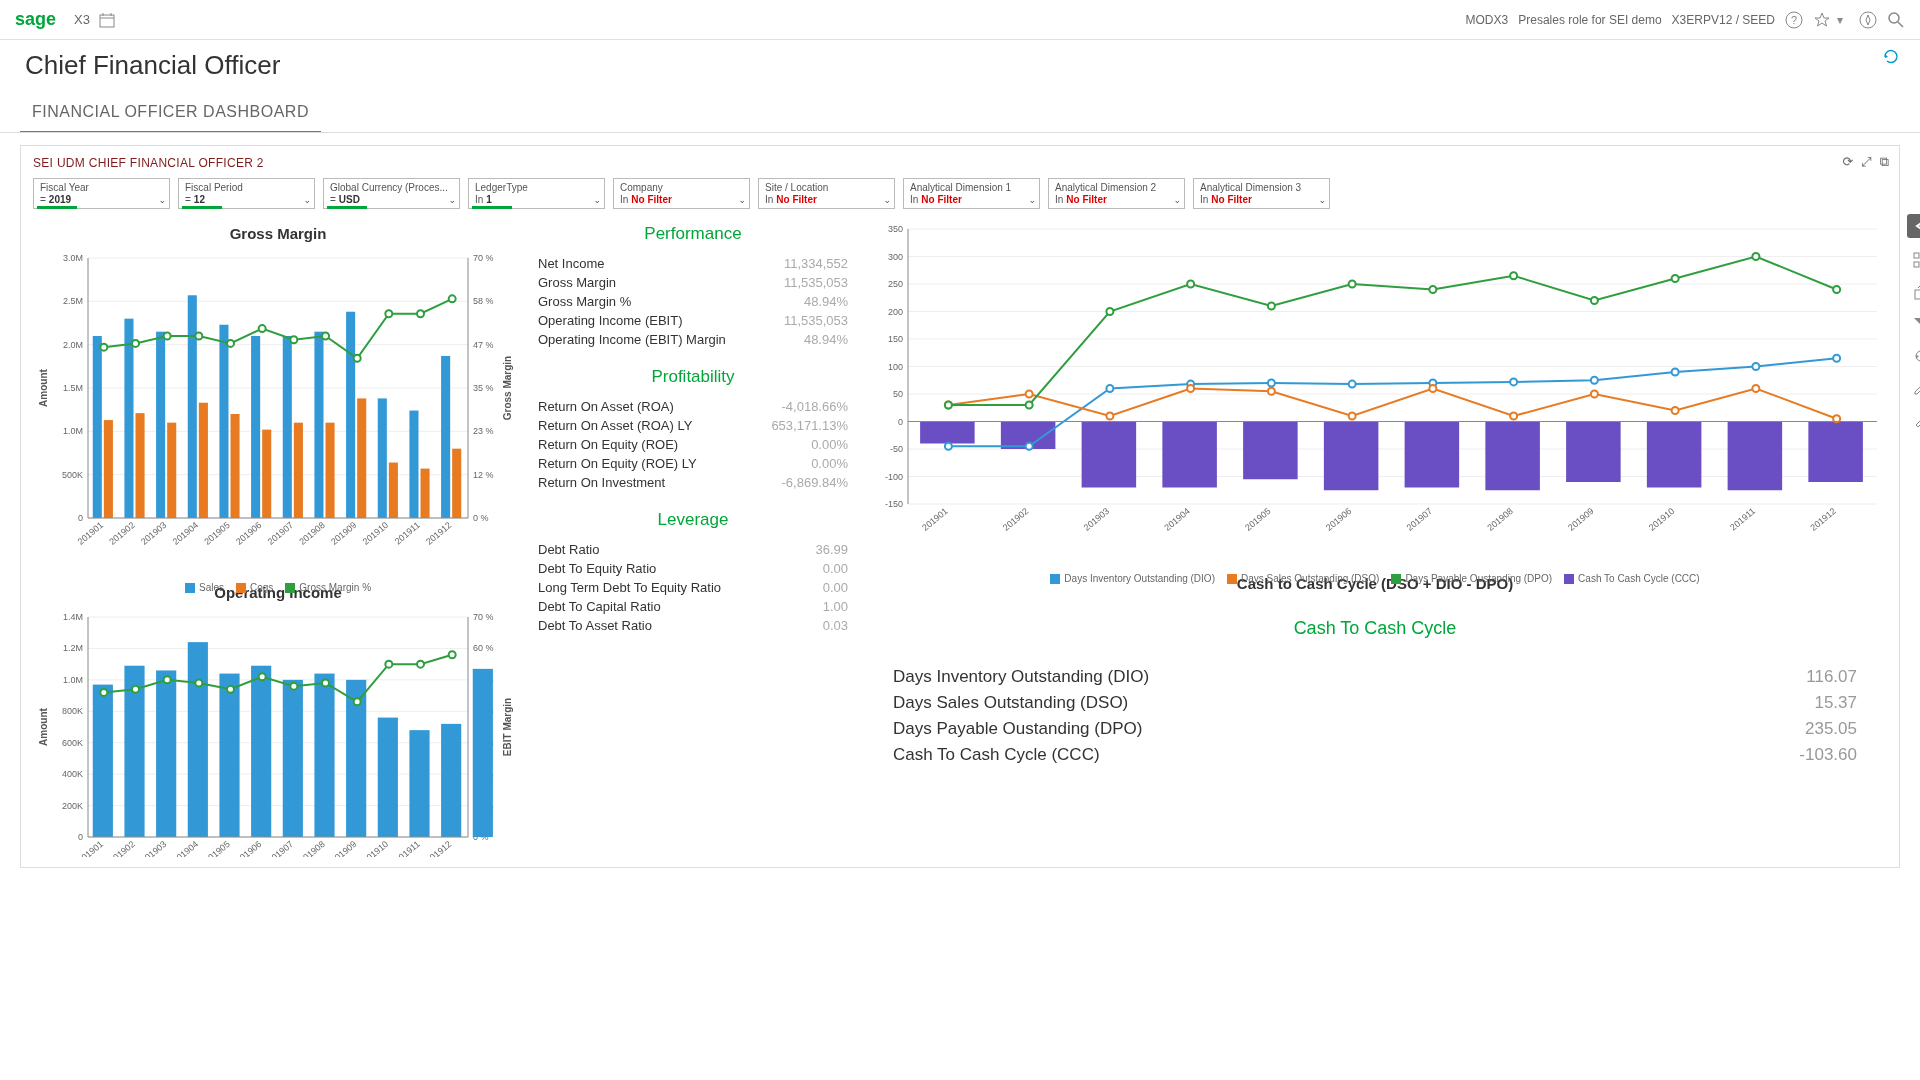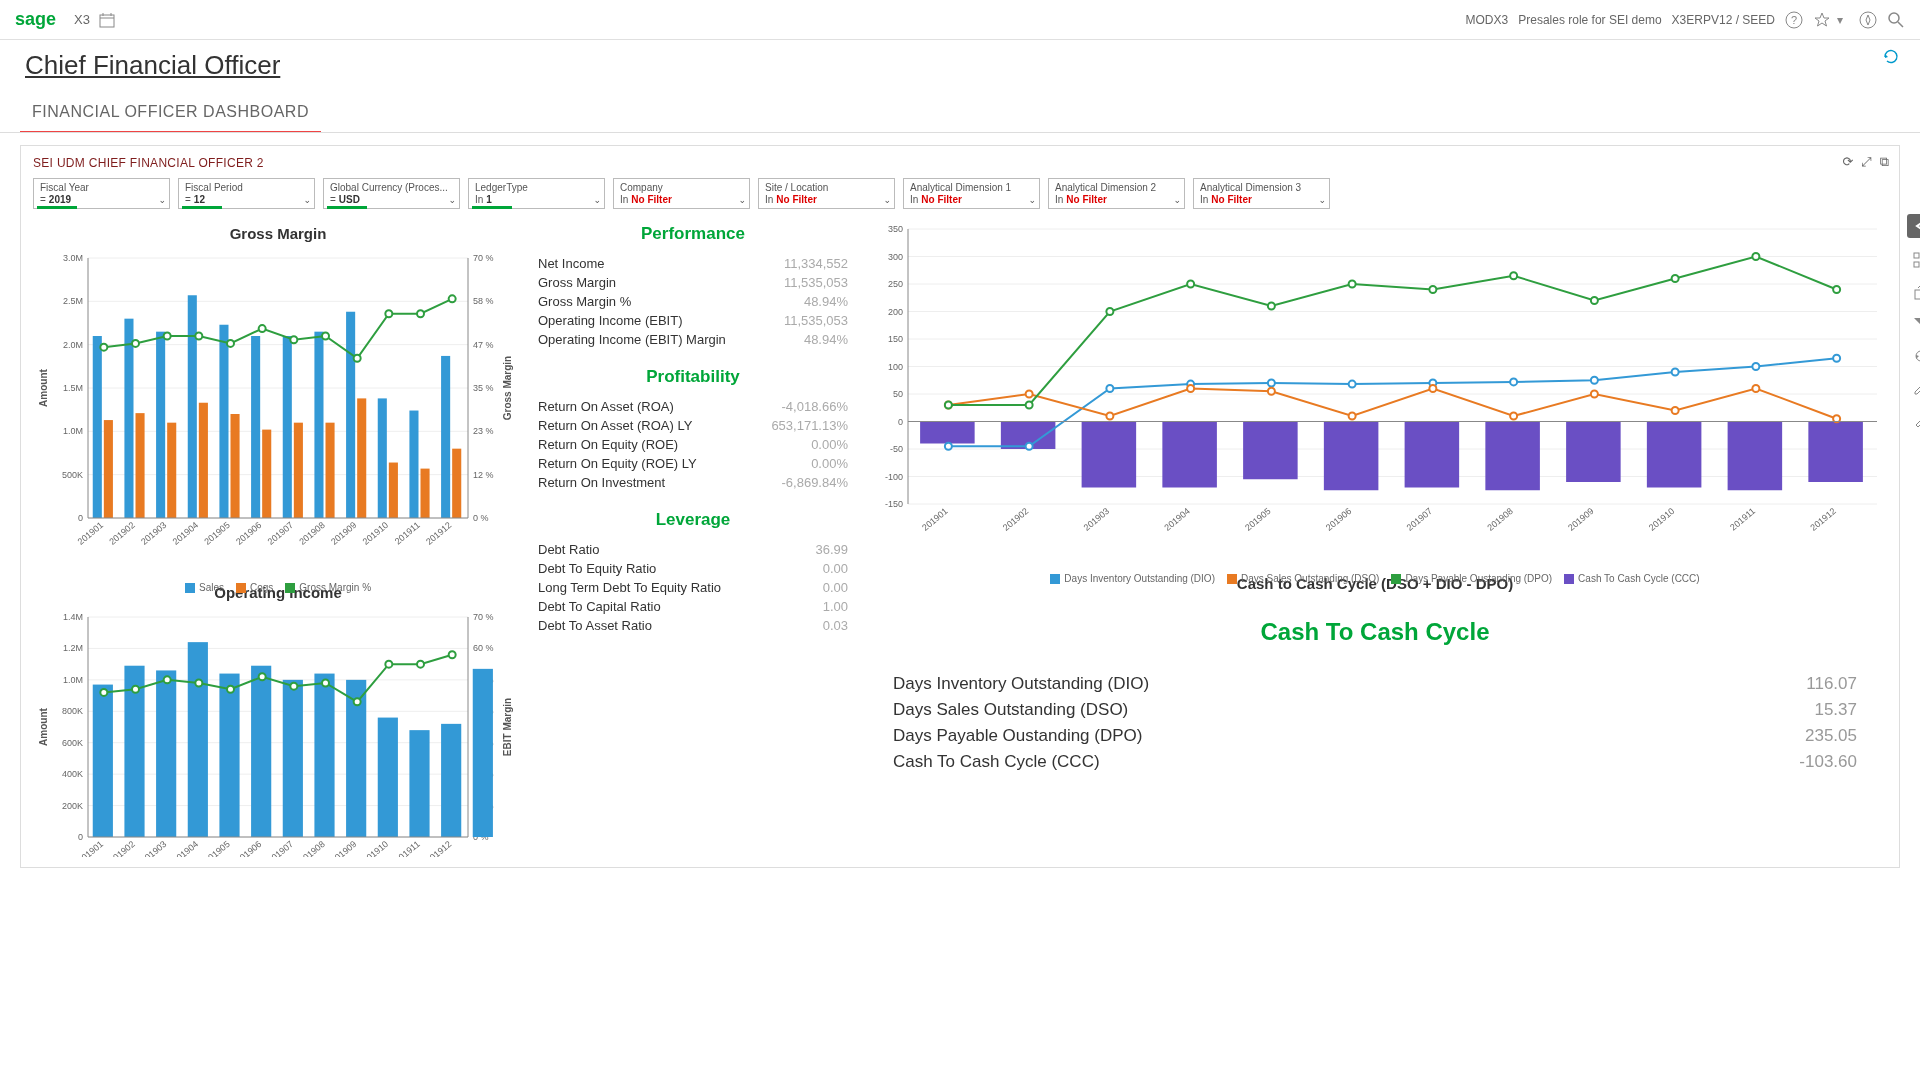--- a/index.html
+++ b/index.html
@@ -4,21 +4,21 @@
 <style>
 * { margin: 0; padding: 0; box-sizing: border-box; font-family: Arial, sans-serif; }
 body { background: #fff; font-size: 12px; color: #333; overflow: hidden; }
 .topbar { display: flex; align-items: center; padding: 6px 15px; border-bottom: 1px solid #e0e0e0; height: 40px; }
 .logo { color: #00a639; font-weight: bold; font-size: 18px; margin-right: 10px; }
 .topbar-item { color: #666; margin: 0 8px; font-size: 13px; }
 .topbar-spacer { flex: 1; }
 .topbar-right { display: flex; align-items: center; gap: 10px; color: #666; font-size: 12px; }
 .topbar-right span { cursor: pointer; }
 .ticon { width: 18px; height: 18px; display: inline-flex; align-items: center; justify-content: center; color: #888; cursor: pointer; }
-.page-title { font-size: 26px; font-weight: 400; padding: 10px 25px 12px; color: #333; text-decoration: underline; }
+.page-title { font-size: 26px; font-weight: 400; padding: 10px 25px 12px; color: #333; }
 .refresh-top { position: absolute; right: 20px; top: 48px; color: #0099cc; cursor: pointer; }
 .tab-bar { border-bottom: 1px solid #ddd; padding: 0 20px; }
 .tab { display: inline-block; padding: 10px 12px; font-size: 16px; color: #666; border-bottom: 1px solid #ef4444; font-weight: 500; letter-spacing: 0.5px; }
 .dashboard { border: 1px solid #ddd; margin: 12px 20px; padding: 10px 12px; position: relative; }
 .dash-title { font-size: 12px; color: #7f1d1d; margin-bottom: 8px; letter-spacing: 0.3px; }
 .dash-tools { position: absolute; right: 10px; top: 8px; display: flex; gap: 8px; color: #666; }
 .dash-tools span { cursor: pointer; font-size: 13px; }
 .filters { display: flex; gap: 8px; margin-bottom: 10px; }
 .filter { border: 1px solid #bbb; padding: 3px 6px; width: 137px; position: relative; font-size: 10px; background: #fff; cursor: pointer; }
 .filter-label { color: #555; font-size: 10px; }
@@ -28,21 +28,21 @@
 .filter-val.nofilter { color: #d00; }
 .filter-caret { position: absolute; right: 3px; bottom: 3px; font-size: 9px; color: #555; }
 .filter-underline { position: absolute; left: 3px; bottom: -1px; height: 3px; width: 40px; background: #00a639; }
 .content { display: flex; gap: 15px; }
 .left-col { width: 490px; }
 .mid-col { width: 310px; padding-top: 5px; }
 .right-col { flex: 1; }
 .chart-title { text-align: center; font-weight: bold; font-size: 15px; margin: 6px 0; }
 .chart-box { position: relative; height: 330px; }
 .kpi-section { margin-bottom: 18px; }
-.kpi-title { text-align: center; color: #00a639; font-size: 17px; font-weight: 700; margin-bottom: 10px; }
+.kpi-title { text-align: center; color: #00a639; font-size: 17px; font-weight: 400; margin-bottom: 10px; }
 .kpi-row { display: flex; justify-content: space-between; font-size: 13px; padding: 2px 0; }
 .kpi-row .v { color: #aaa; }
 .big-kpi .kpi-row { font-size: 17px; padding: 3px 0; }
 .big-kpi .kpi-row .v { color: #999; }
 .side-tools { position: absolute; right: -48px; top: -5px; display: flex; flex-direction: column; gap: 12px; align-items: center; }
 .side-tool { width: 20px; height: 20px; display: flex; align-items: center; justify-content: center; color: #888; cursor: pointer; }
 .side-tool.badge { background: #666; color: #fff; border-radius: 3px; width: 28px; height: 24px; }
 svg { display: block; }
 .legend { display: flex; justify-content: center; gap: 12px; font-size: 10px; color: #666; margin-top: 4px; flex-wrap: wrap; }
 .legend-item { display: flex; align-items: center; gap: 4px; }
@@ -594,21 +594,21 @@
             </div>
             <div class="legend-item">
               <div class="legend-swatch" style="background:#6a4fc4"></div>
               <span>Cash To Cash Cycle (CCC)</span>
             </div>
           </div>
         </div>
       <div class="chart-title" style="font-size:15px">Cash to Cash Cycle (DSO + DIO - DPO)</div>
       <div style="height:20px"></div>
       <div class="kpi-section big-kpi" style="padding:0 30px">
-        <div class="kpi-title" style="font-size:24px">Cash To Cash Cycle</div>
+        <div class="kpi-title" style="font-size:18px">Cash To Cash Cycle</div>
         <div style="height:15px"></div>
         <div id="cash-rows">
             <div class="kpi-row">
               <span>Days Inventory Outstanding (DIO)</span>
               <span class="v">116.07</span>
             </div>
             <div class="kpi-row">
               <span>Days Sales Outstanding (DSO)</span>
               <span class="v">15.37</span>
             </div>

